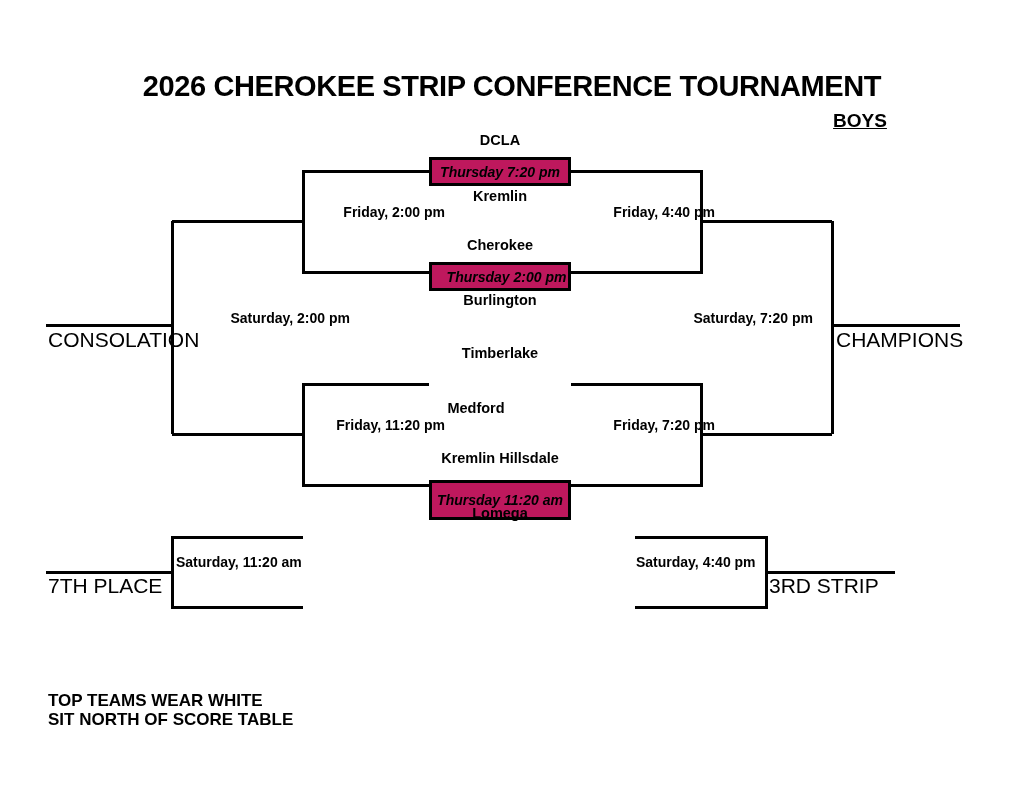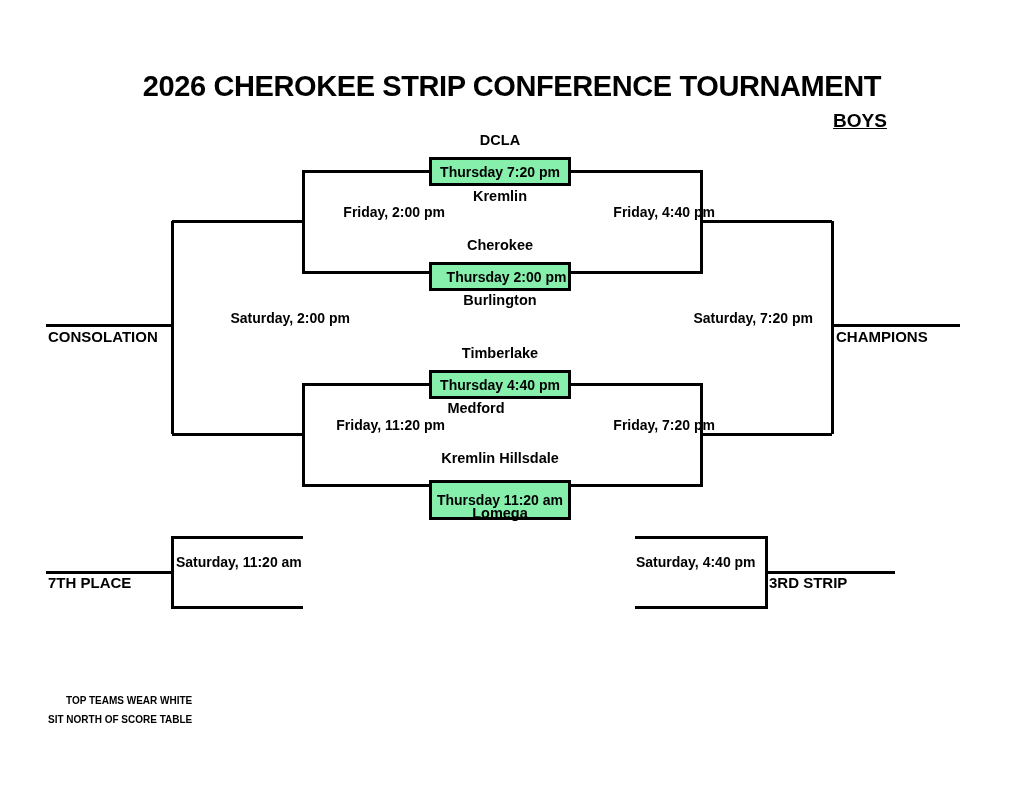--- a/index.html
+++ b/index.html
@@ -48,50 +48,50 @@
     position: absolute;
     font-size: 14.5px;
     font-weight: bold;
     text-align: center;
     white-space: nowrap;
   }
   .game-box {
     position: absolute;
     box-sizing: border-box;
     border: 3px solid #000000;
-    background: #86efac;
+    background: #be185d;
     display: flex;
     align-items: center;
     justify-content: center;
     font-size: 14px;
     font-weight: bold;
     white-space: nowrap;
+    font-style: italic;
   }
   .round-time {
     position: absolute;
     font-size: 14px;
     font-weight: bold;
     text-align: right;
     white-space: nowrap;
   }
   .side-label {
     position: absolute;
-    font-size: 15px;
-    font-weight: bold;
+    font-size: 21px;
+    font-weight: normal;
     white-space: nowrap;
   }
   .footer-note {
     position: absolute;
     left: 48px;
     top: 691px;
-    font-size: 10px;
+    font-size: 17px;
     font-weight: bold;
     line-height: 19px;
     white-space: pre-line;
-    text-align: right;
   }
   svg.lines {
     position: absolute;
     left: 0;
     top: 0;
     width: 1024px;
     height: 791px;
     pointer-events: none;
   }
 </style>
@@ -134,21 +134,20 @@
 
   <div class="team-name" style="left:400px; top:132px; width:200px;">DCLA</div>
   <div class="game-box" style="left:429px; top:157px; width:142px; height:29px;">Thursday 7:20 pm</div>
   <div class="team-name" style="left:400px; top:188px; width:200px;">Kremlin</div>
 
   <div class="team-name" style="left:400px; top:237px; width:200px;">Cherokee</div>
   <div class="game-box" style="left:429px; top:262px; width:142px; height:29px;padding-left:13px;">Thursday 2:00 pm</div>
   <div class="team-name" style="left:400px; top:292px; width:200px;">Burlington</div>
 
   <div class="team-name" style="left:400px; top:345px; width:200px;">Timberlake</div>
-  <div class="game-box" style="left:429px; top:370px; width:142px; height:29px;">Thursday 4:40 pm</div>
   <div class="team-name" style="left:376px; top:400px; width:200px;">Medford</div>
 
   <div class="team-name" style="left:400px; top:450px; width:200px;">Kremlin Hillsdale</div>
   <div class="game-box" style="left:429px; top:480px; width:142px; height:40px;">Thursday 11:20 am</div>
   <div class="team-name" style="left:400px; top:505px; width:200px;">Lomega</div>
 
   <div class="round-time" style="left:290px; top:204px; width:155px;">Friday, 2:00 pm</div>
   <div class="round-time" style="left:290px; top:417px; width:155px;">Friday, 11:20 pm</div>
 
   <div class="round-time" style="left:560px; top:204px; width:155px;">Friday, 4:40 pm</div>

